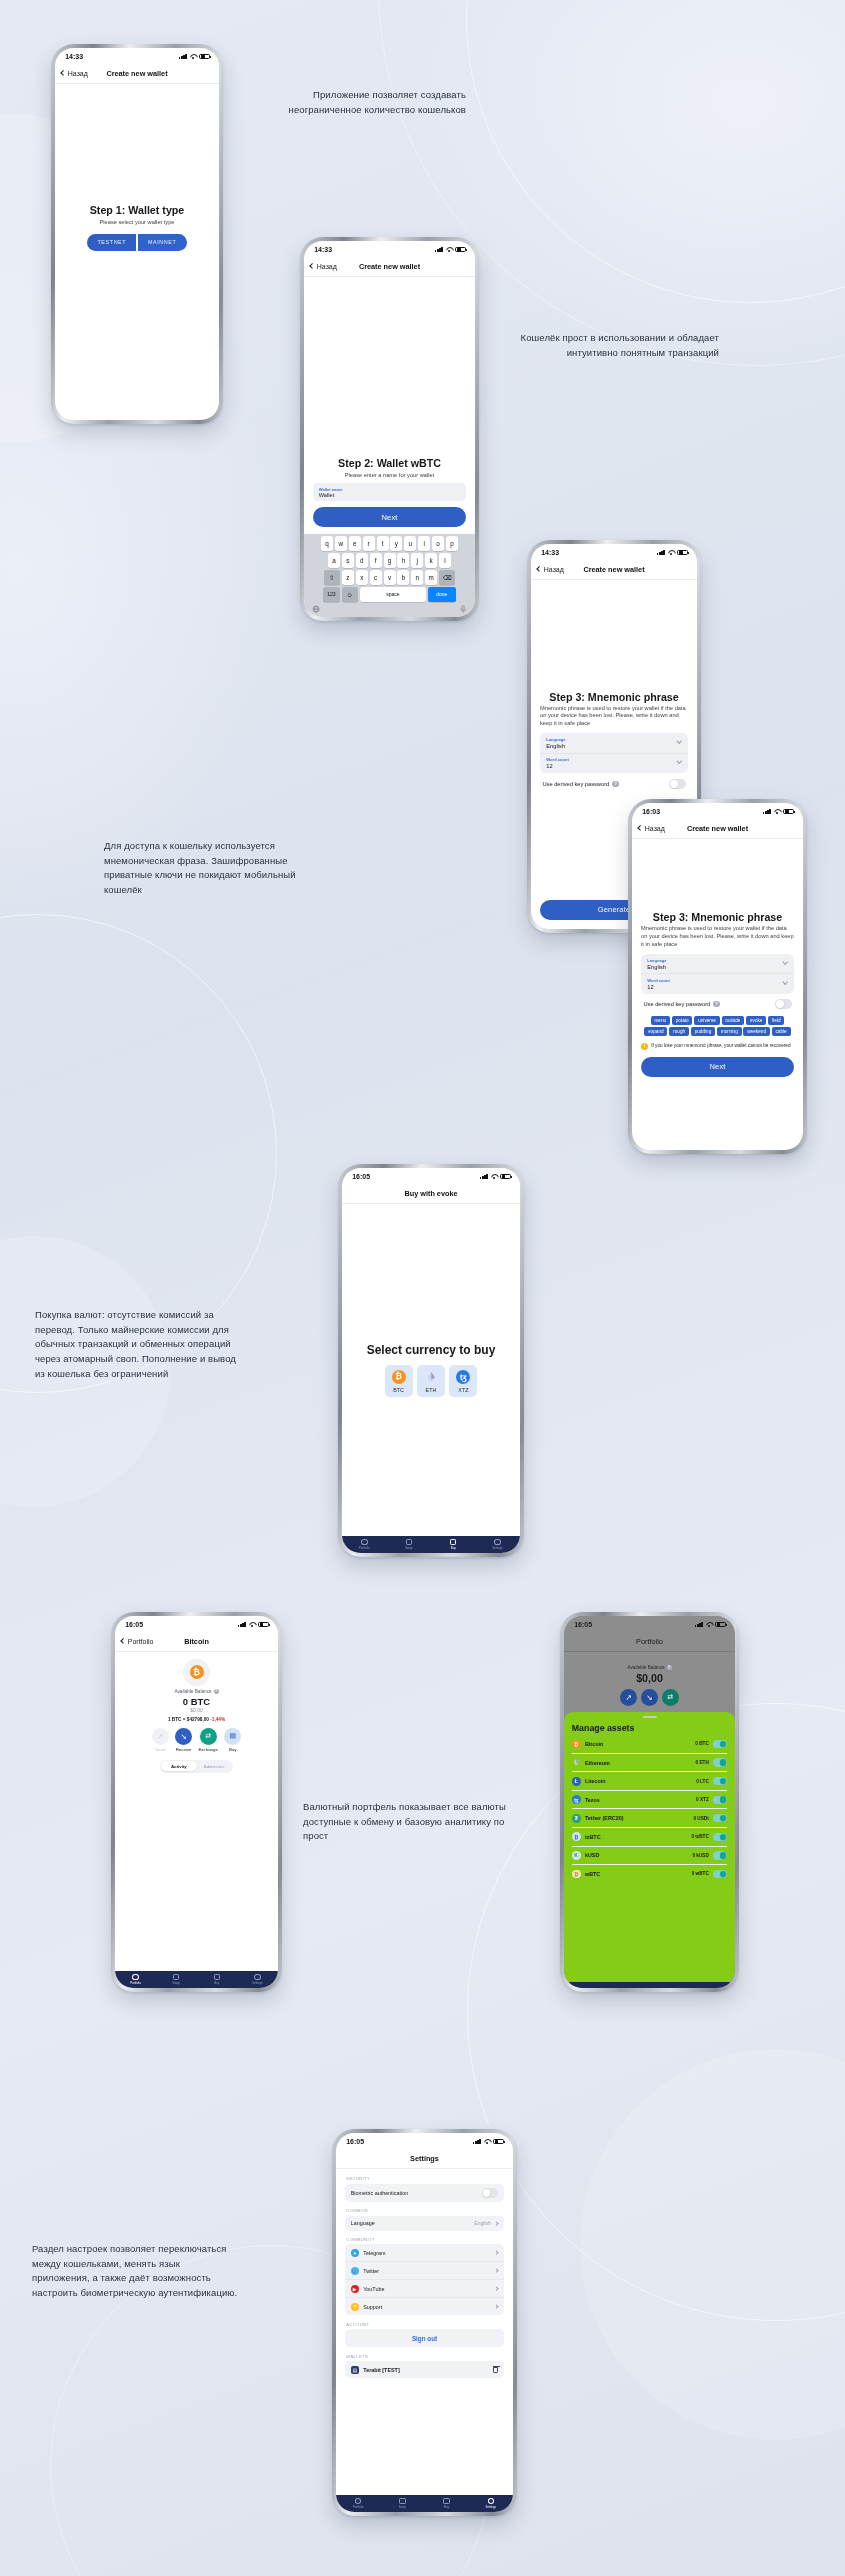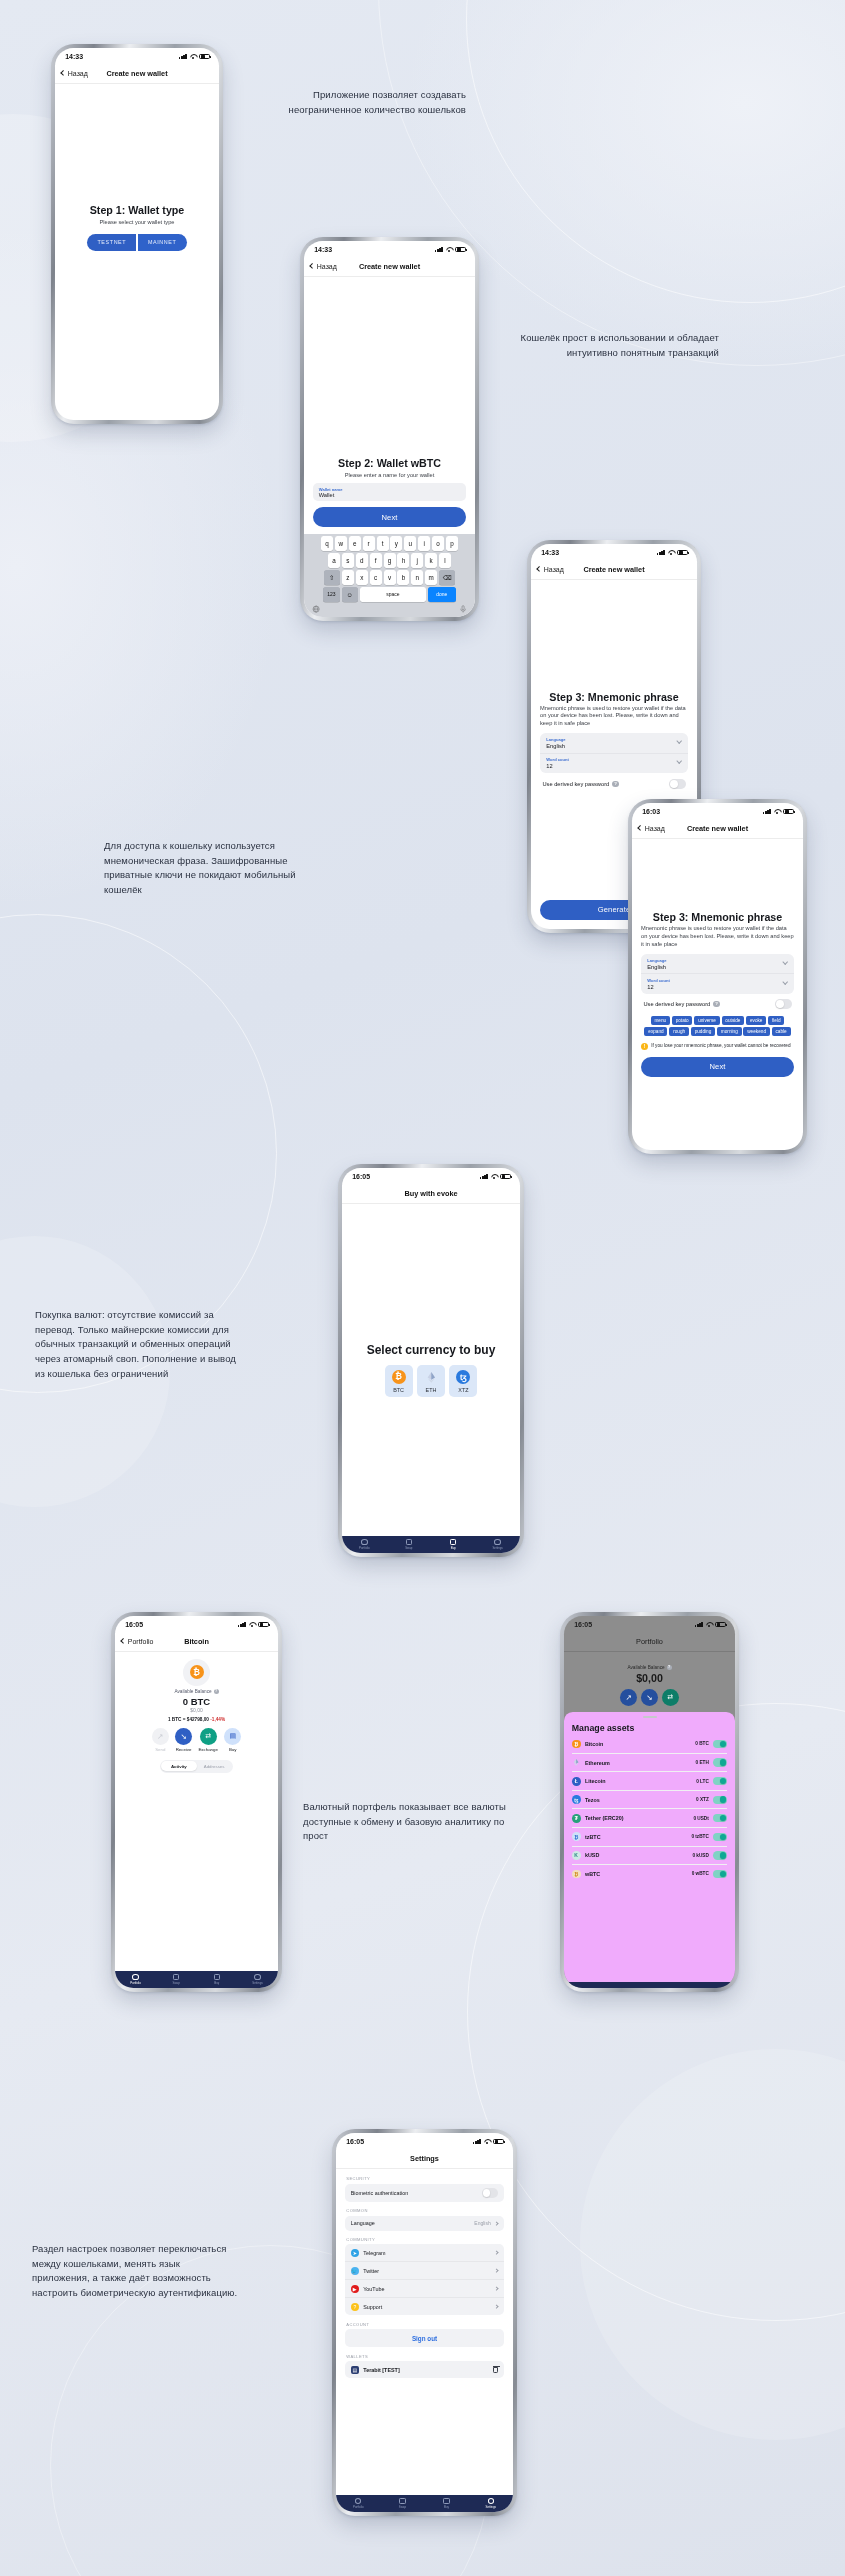--- a/index.html
+++ b/index.html
@@ -181,21 +181,21 @@
   .act-c { width:17px; height:17px; border-radius:50%; display:flex; align-items:center; justify-content:center; color:#fff; font-size:7.6px;}
   .act .al { font-size:4.4px; color:#16181d; }
   .act.dis .act-c { background:#f0f1f4; color:#c9ccd3; }
   .act.dis .al { color:#c0c3ca; }
   .seg { display:flex; background:#f1f2f5; border-radius:8.8px; margin:7.6px auto 0; width:73px; padding:1.3px; }
   .seg div { flex:1; text-align:center; font-size:4.4px; padding:2.5px 0; border-radius:7.6px; color:#9ca0ab; }
   .seg div.on { background:#fff; color:#16181d; font-weight:bold; box-shadow:0 0.6px 1.3px rgba(0,0,0,.12); }
 
   
   .dim { background: #8d8d8d; color:#2a2a2a; }
-  .sheet { background:#f0abfc; border-radius: 8.8px 8.8px 0 0; flex:1; padding: 3.8px 7.6px 0; }
+  .sheet { background:#84cc16; border-radius: 8.8px 8.8px 0 0; flex:1; padding: 3.8px 7.6px 0; }
   .grabber { width: 14px; height: 1.9px; border-radius: 1.3px; background: #c6c8cd; margin: 0 auto 5px; }
   .sheet h3 { font-size: 8.8px; color:#16181d; margin-bottom: 2.5px; }
   .asset { display:flex; align-items:center; gap:4.4px; padding: 4.4px 0; border-bottom: 0.6px solid #f0f0f2; }
   .asset .nm { font-size: 5.4px; color:#16181d; font-weight:bold; flex:1; }
   .asset .am { font-size: 4.7px; color:#16181d; font-weight:bold; }
   .asset .coin-s { width:8.8px; height:8.8px; border-radius:50%; display:flex; align-items:center;
                    justify-content:center; font-size:5px; color:#fff; font-weight:bold; }
   .switch.sm { width: 14px; height: 8.2px; }
   .switch.sm i { width: 6.3px; height: 6.3px; }
 

